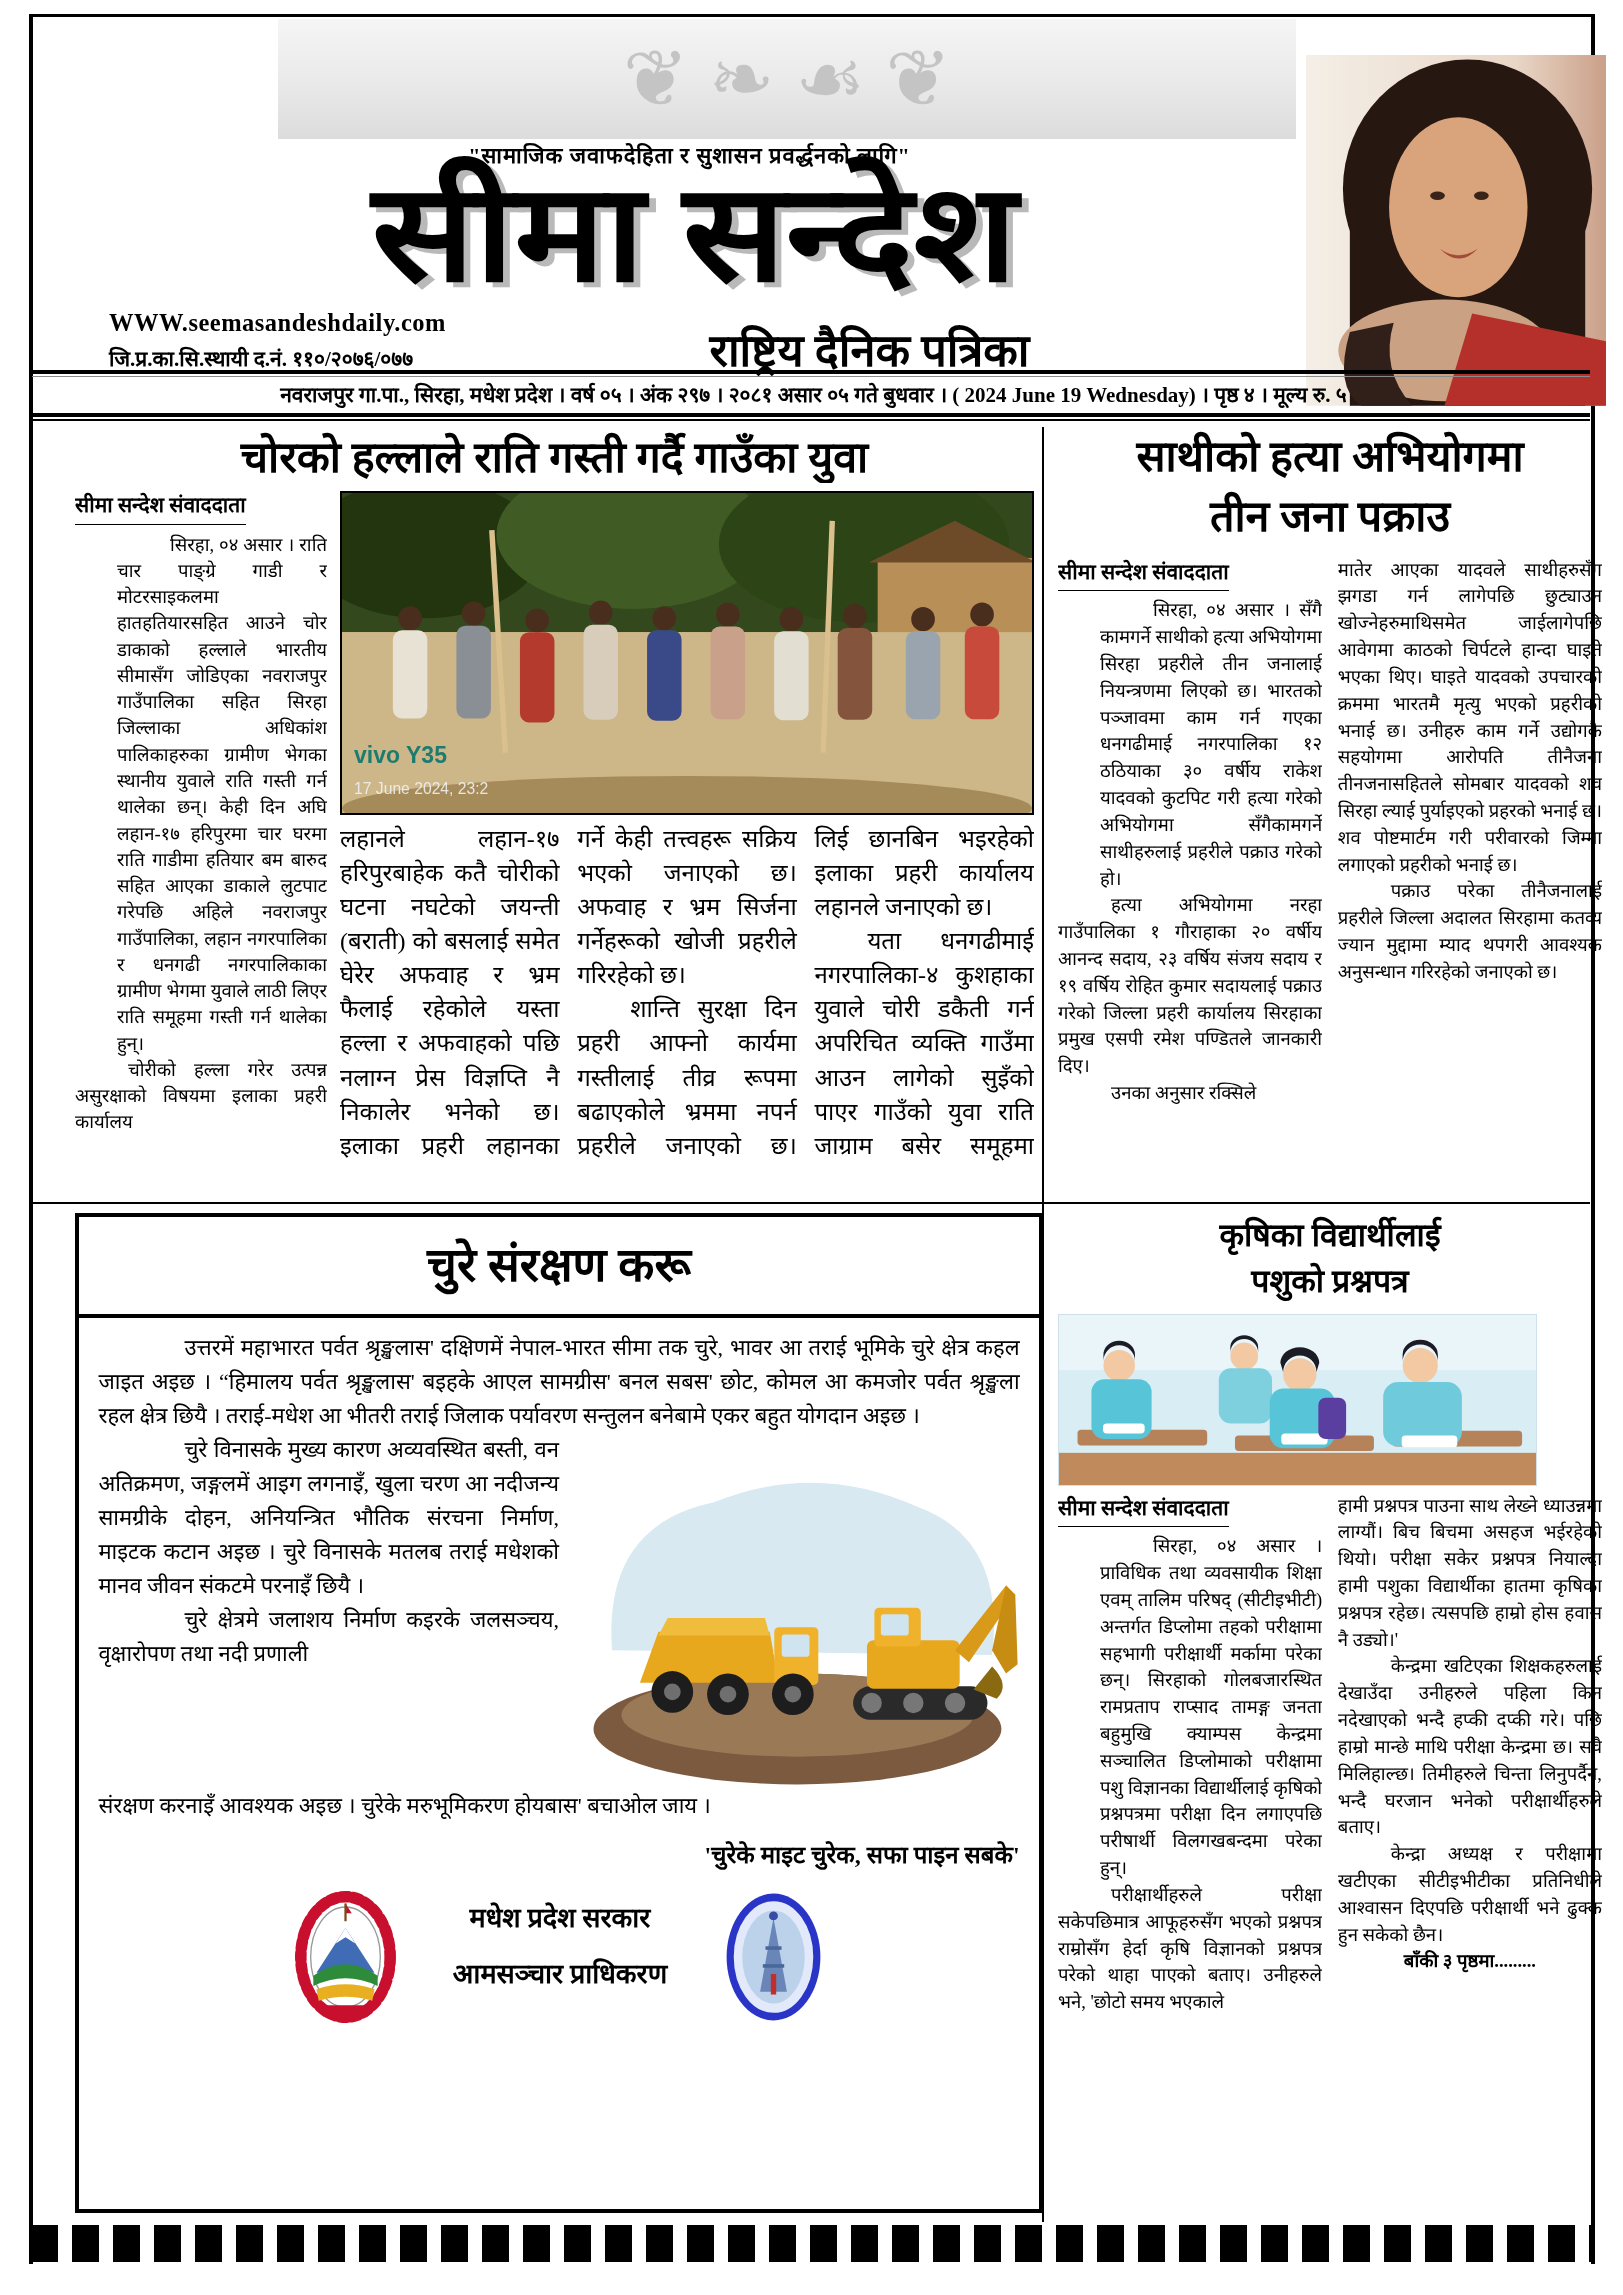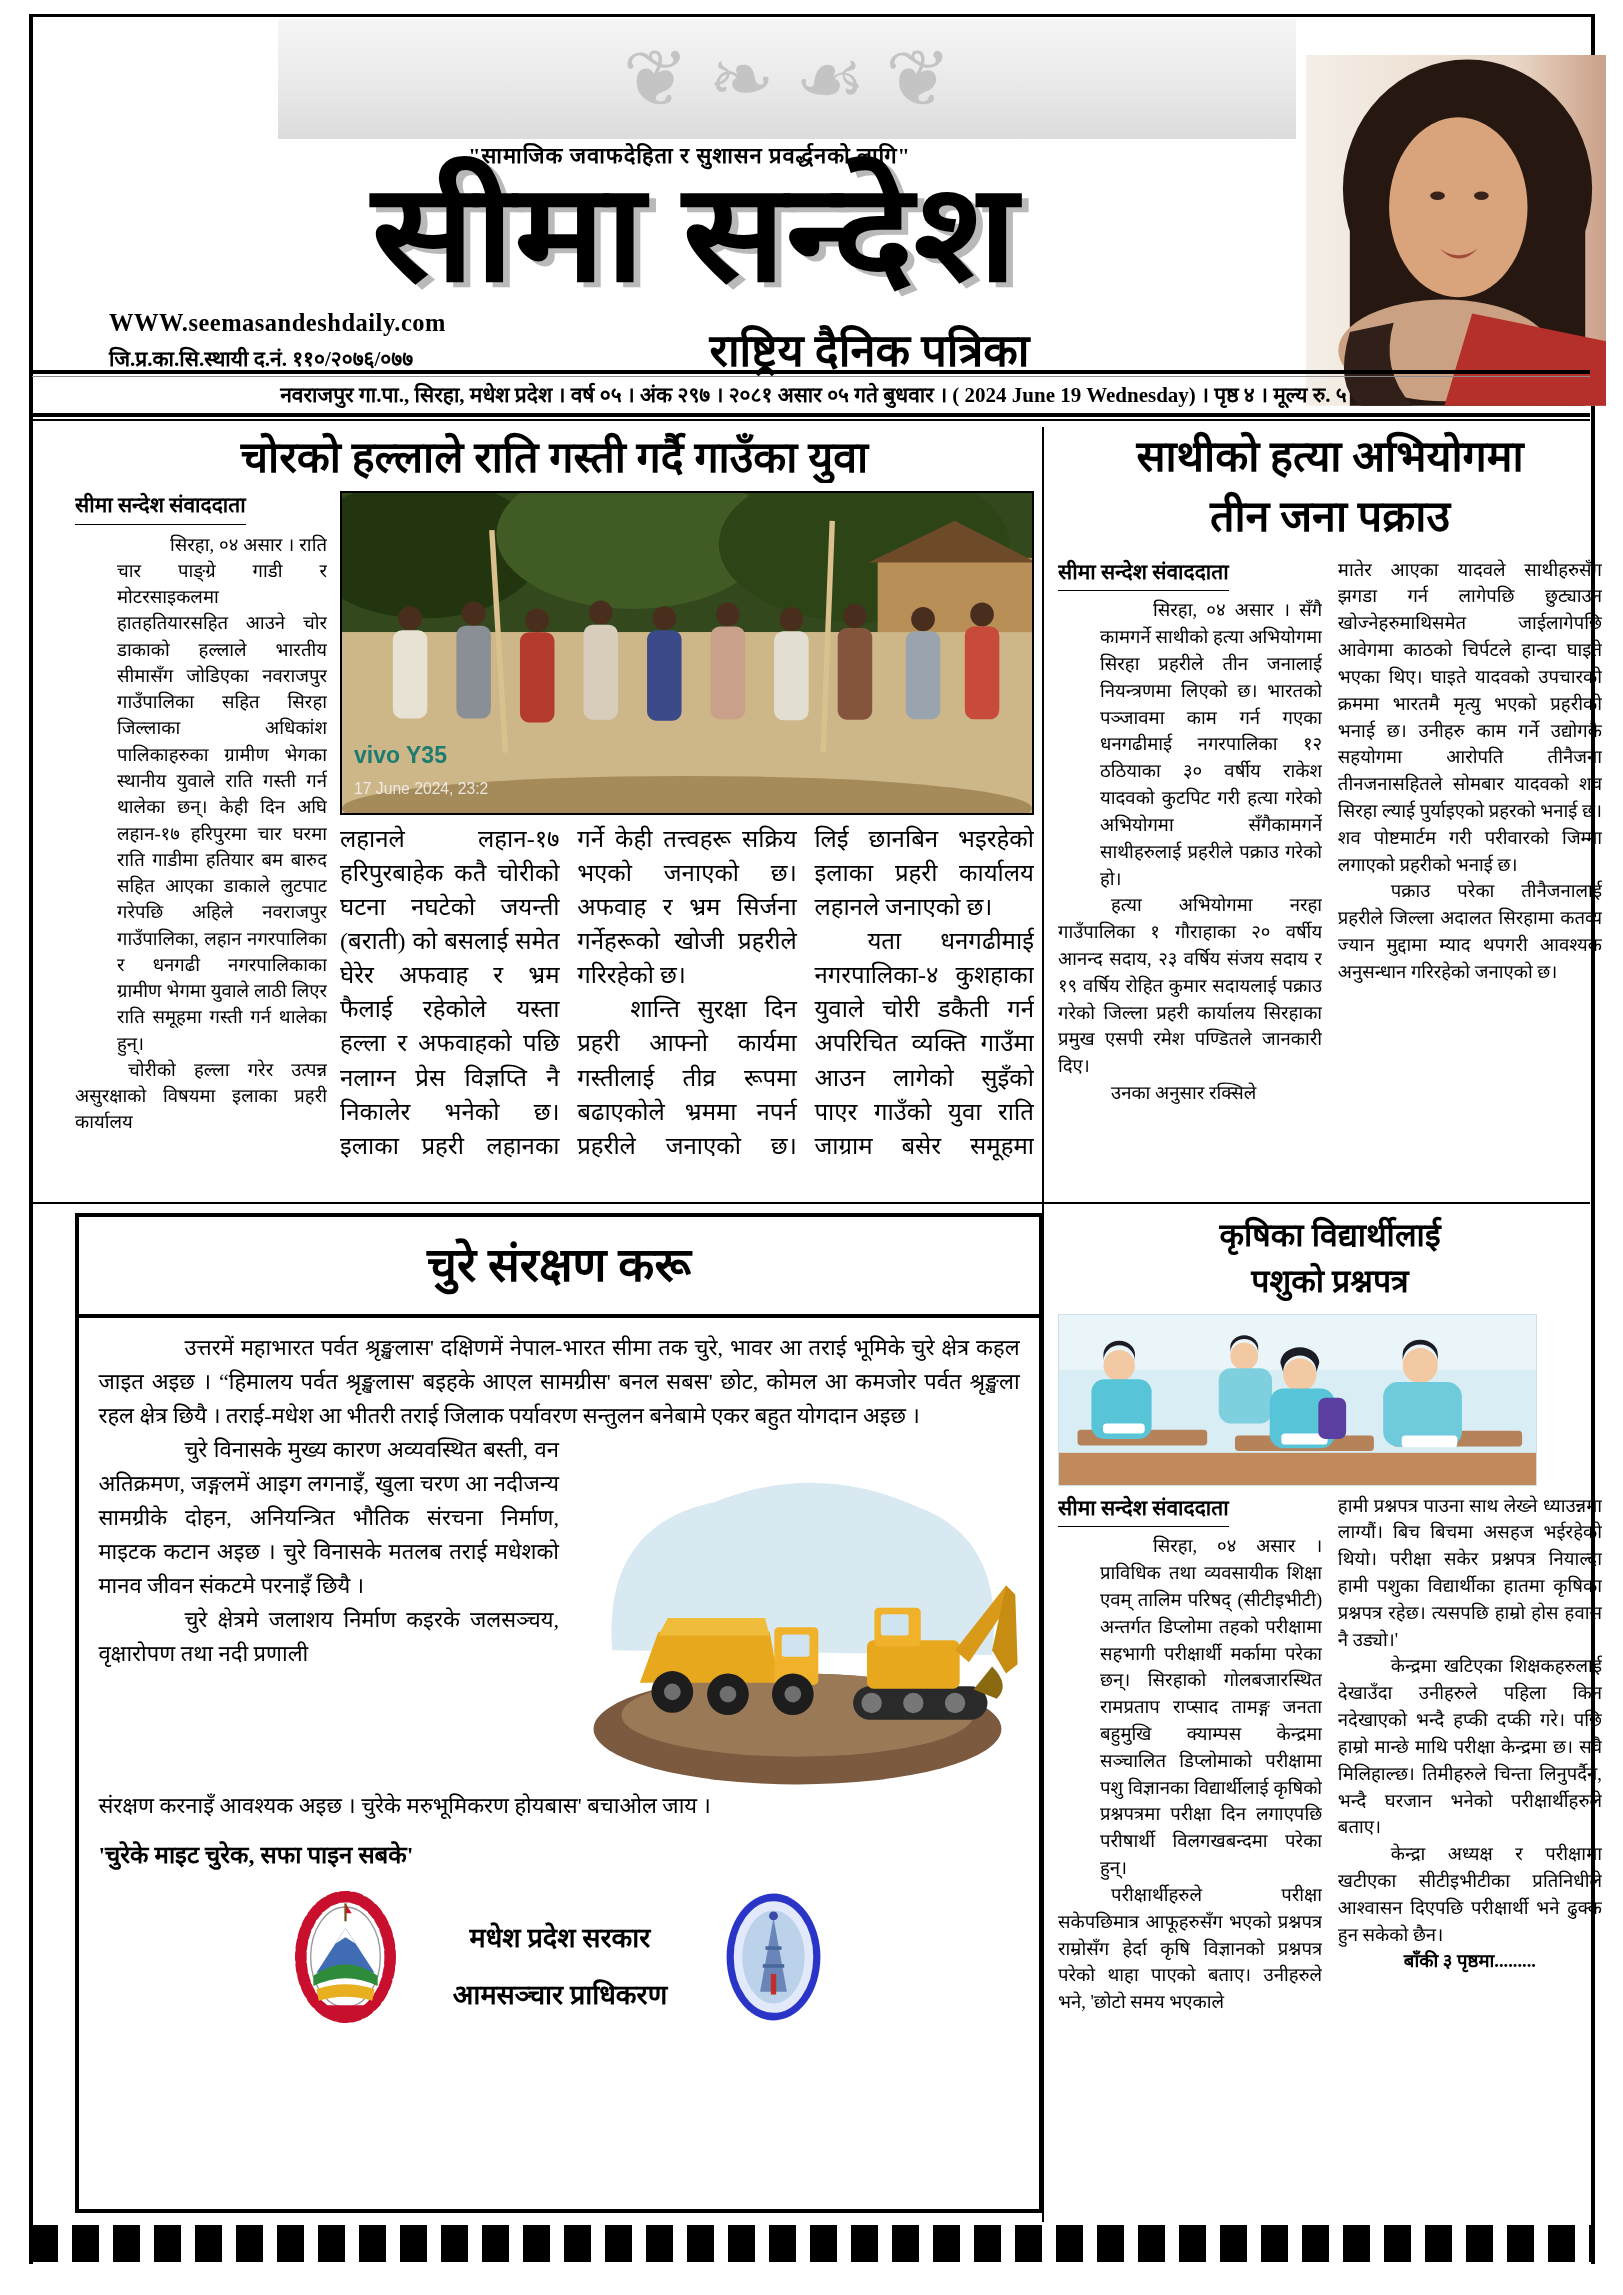--- a/index.html
+++ b/index.html
@@ -89,22 +89,22 @@
 
   
   .art3 { position:absolute; left:75px; top:1213px; width:968px; height:1000px; border:4.2px solid #000; overflow:hidden; background:#fff; }
   .c-head { border-bottom:4.2px solid #000; text-align:center; font-size:47px; font-weight:900; padding:14px 0 18.5px; }
   .c-body { padding:13px 19.4px 0; font-size:22px; line-height:1.55; overflow:hidden; }
   .c-body p.ind { text-indent:86px; }
   .c-mid { display:flex; gap:15.7px; }
   .c-left { width:50%; flex:none; }
   .c-illust { flex:1; height:356px; }
   .c-illust svg { width:100%; height:100%; display:block; }
-  .c-slogan { text-align:left; font-size:24px; font-weight:900; margin:14px 0 15.7px; }
-  .c-orgs { display:flex; align-items:flex-end; justify-content:center; gap:52px; padding-bottom:12px; }
+  .c-slogan { text-align:right; font-size:24px; font-weight:900; margin:14px 0 15.7px; }
+  .c-orgs { display:flex; align-items:flex-start; justify-content:center; gap:52px; padding-bottom:12px; }
   .org-text { text-align:center; font-size:27px; font-weight:800; line-height:2.1; }
 
   
   .art4 { position:absolute; left:1058px; top:1212px; width:544px; height:1011px; overflow:hidden; }
   .art4 h1 { text-align:center; font-size:32px; font-weight:900; line-height:1.45; }
   .e-illust { width:479px; height:172px; margin:9.3px 0 6.5px; border:0.5px solid #cfe0ea; }
   .e-illust svg { width:100%; height:100%; display:block; }
   .e-cols { display:flex; gap:15.7px; height:689px; overflow:hidden; }
   .e-col { flex:1; font-size:18.5px; line-height:1.45; overflow:hidden; }
   .e-col p + p { text-indent:53px; }

